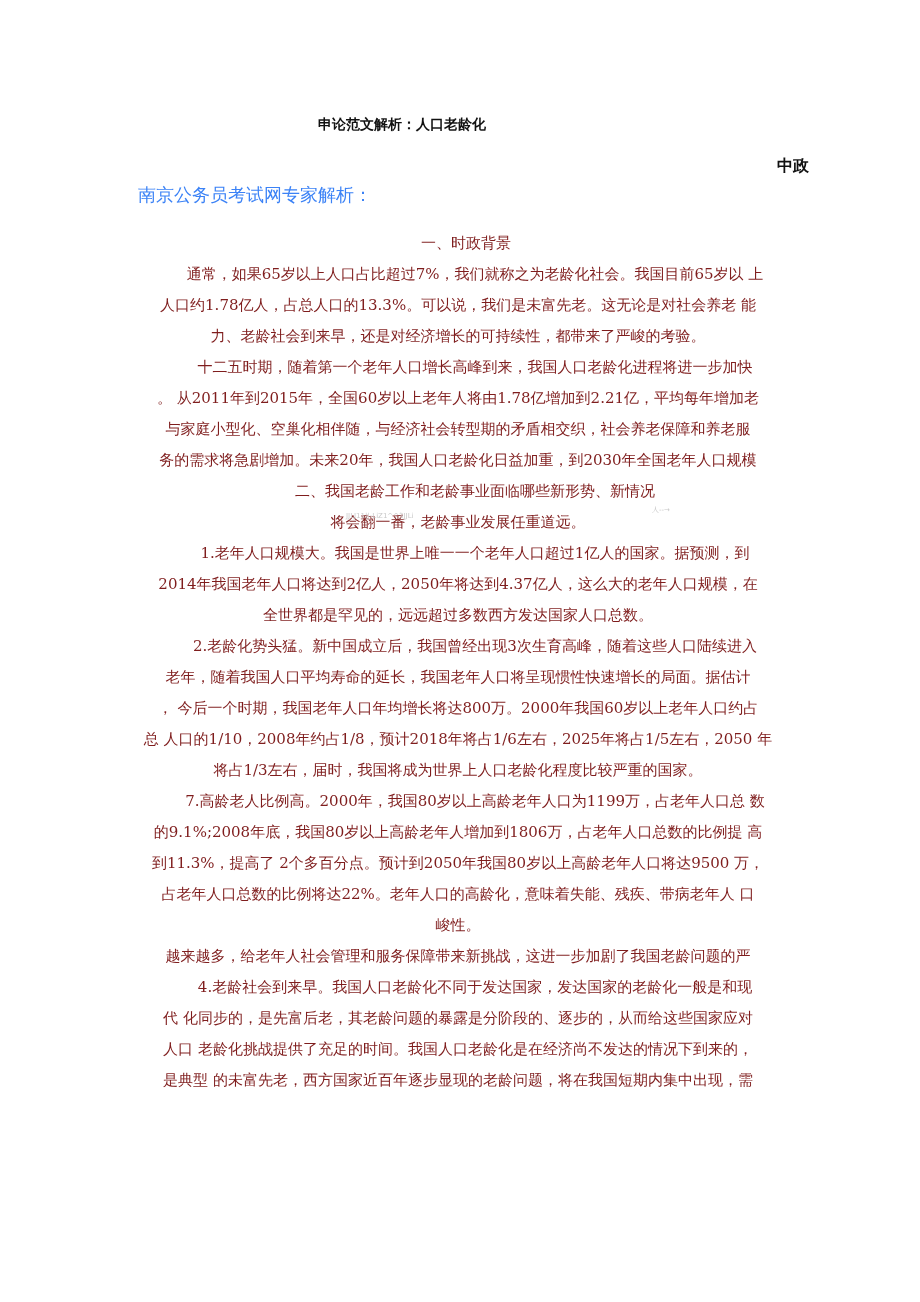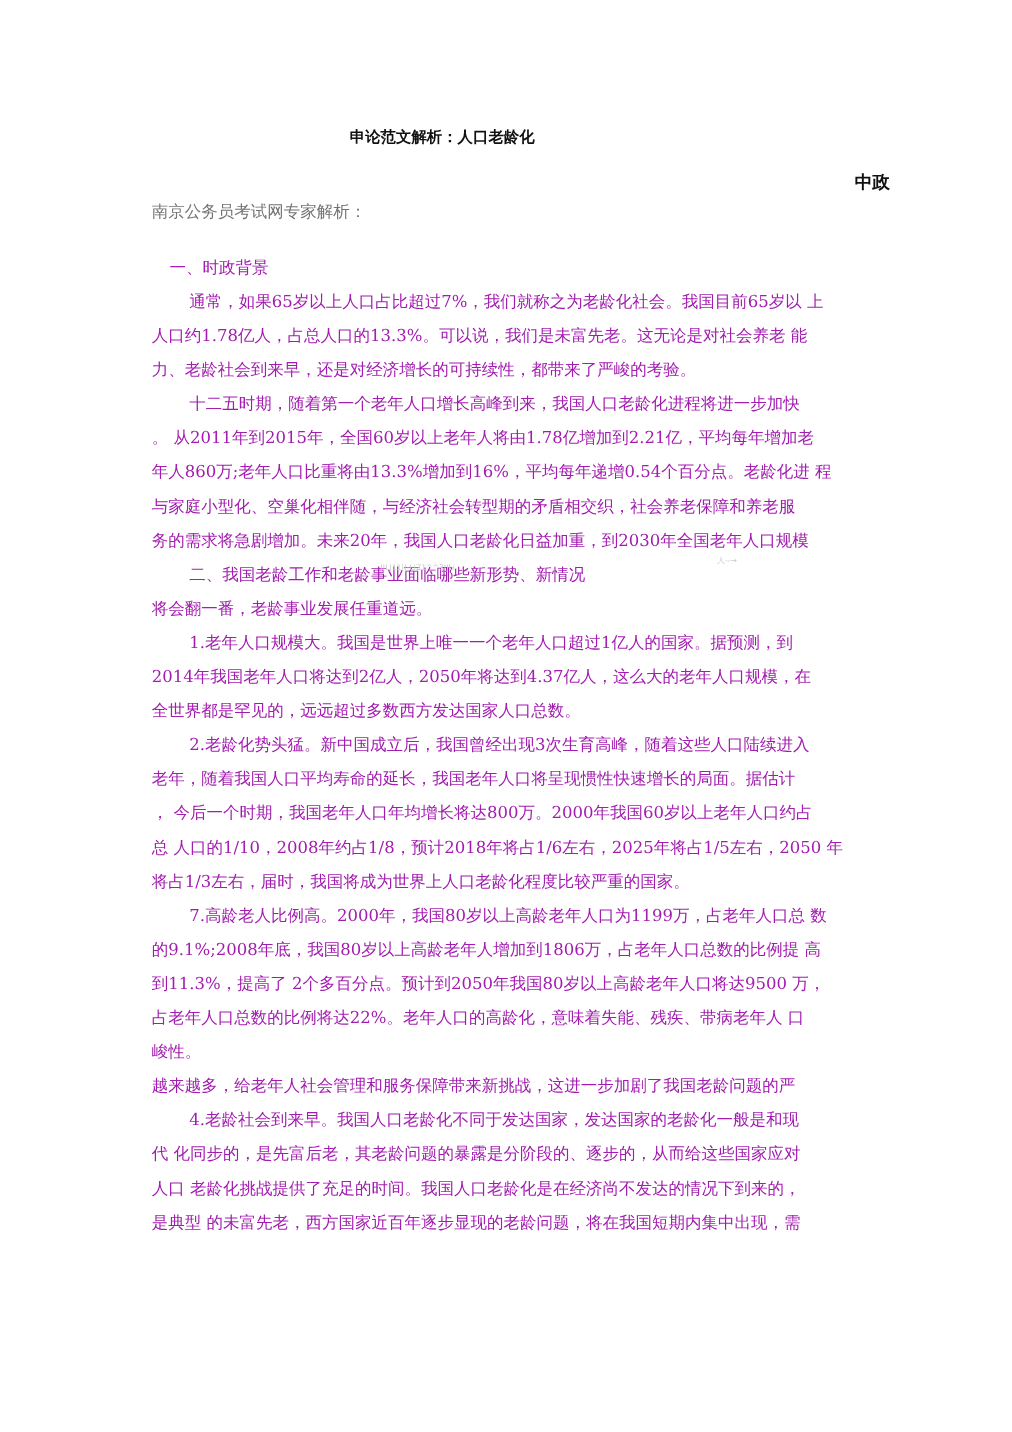--- a/index.html
+++ b/index.html
@@ -14,25 +14,25 @@
       font-family: "DejaVu Sans", "Liberation Sans", sans-serif;
       font-weight: bold; font-size: 14px; color: #111; letter-spacing: 0px;
     }
     .author {
       position: absolute; left: 749px; top: 156px;
       font-family: "DejaVu Sans", "Liberation Sans", sans-serif;
       font-weight: bold; font-size: 16px; color: #111; margin-left: 28px;
     }
     .intro {
       position: absolute; left: 138px; top: 183px;
-      font-size: 15px; color: #737373;
+      font-size: 18px; color: #3b82f6;
     }
     .body-text {
-      position: absolute; left: 138px; top: 228px; width: 660px;
-      font-size: 15px; line-height: 31px; color: #a21caf;
+      position: absolute; left: 128px; top: 228px; width: 660px;
+      font-size: 15px; line-height: 31px; color: #7f1d1d; text-align: center;
     }
     .line { display: block; height: 31px; white-space: nowrap; overflow: visible; }
     .indent1 { padding-left: 16px; }
     .indent2 { padding-left: 34px; }
     .artifact {
       position: absolute; font-family: "DejaVu Sans", sans-serif;
       font-size: 7px; color: #c8c8c8;
     }
   </style>
 </head>
@@ -43,21 +43,20 @@
   <div class="author">中政</div>
   <div class="intro">南京公务员考试网专家解析：</div>
 
   <div class="body-text" id="body-text">
       <span class="line indent1">一、时政背景</span>
       <span class="line indent2">通常，如果65岁以上人口占比超过7%，我们就称之为老龄化社会。我国目前65岁以 上</span>
       <span class="line">人口约1.78亿人，占总人口的13.3%。可以说，我们是未富先老。这无论是对社会养老 能</span>
       <span class="line">力、老龄社会到来早，还是对经济增长的可持续性，都带来了严峻的考验。</span>
       <span class="line indent2">十二五时期，随着第一个老年人口增长高峰到来，我国人口老龄化进程将进一步加快</span>
       <span class="line">。 从2011年到2015年，全国60岁以上老年人将由1.78亿增加到2.21亿，平均每年增加老</span>
-      <span class="line">年人860万;老年人口比重将由13.3%增加到16%，平均每年递增0.54个百分点。老龄化进 程</span>
       <span class="line">与家庭小型化、空巢化相伴随，与经济社会转型期的矛盾相交织，社会养老保障和养老服</span>
       <span class="line">务的需求将急剧增加。未来20年，我国人口老龄化日益加重，到2030年全国老年人口规模</span>
       <span class="line indent2">二、我国老龄工作和老龄事业面临哪些新形势、新情况</span>
       <span class="line">将会翻一番，老龄事业发展任重道远。</span>
       <span class="line indent2">1.老年人口规模大。我国是世界上唯一一个老年人口超过1亿人的国家。据预测，到</span>
       <span class="line">2014年我国老年人口将达到2亿人，2050年将达到4.37亿人，这么大的老年人口规模，在</span>
       <span class="line">全世界都是罕见的，远远超过多数西方发达国家人口总数。</span>
       <span class="line indent2">2.老龄化势头猛。新中国成立后，我国曾经出现3次生育高峰，随着这些人口陆续进入</span>
       <span class="line">老年，随着我国人口平均寿命的延长，我国老年人口将呈现惯性快速增长的局面。据估计</span>
       <span class="line">， 今后一个时期，我国老年人口年均增长将达800万。2000年我国60岁以上老年人口约占</span>

